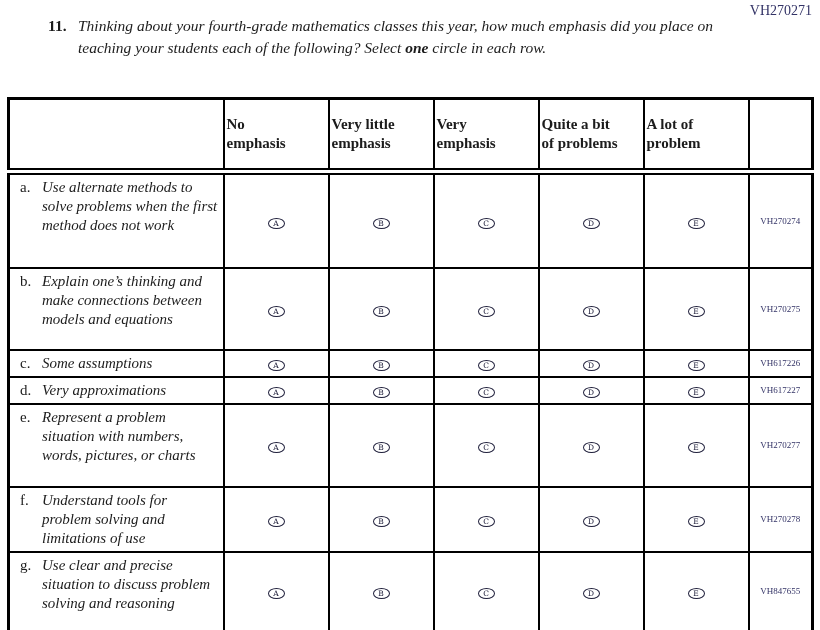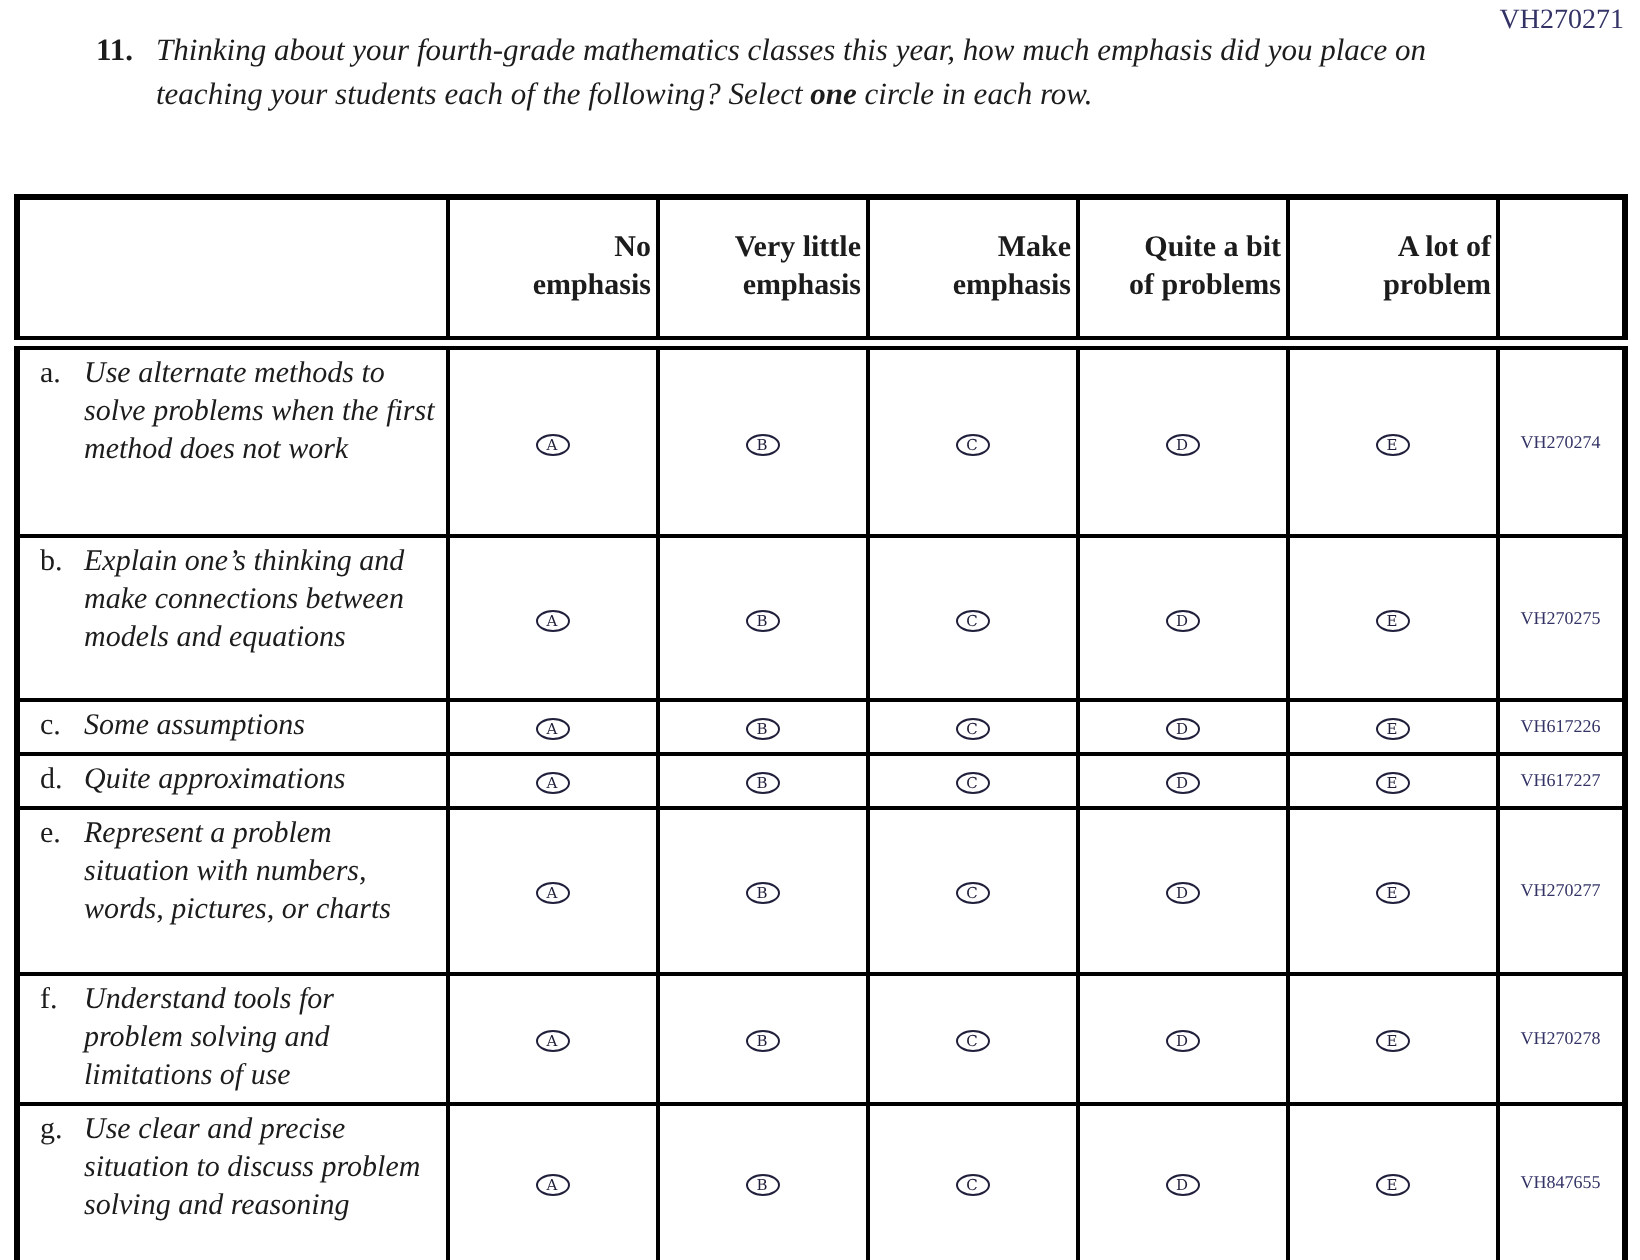--- a/index.html
+++ b/index.html
@@ -40,21 +40,21 @@
     width: 806px;
     border-collapse: collapse;
     table-layout: fixed;
     border: 3px solid var(--line);
   }
   .survey th, .survey td { border: 2px solid var(--line); }
   .survey thead th {
     border-bottom: 7px double var(--line);
     font-size: 15px; line-height: 19px;
     font-weight: bold;
-    text-align: right; vertical-align: middle;
+    text-align: left; vertical-align: middle;
     white-space: pre-line;
     padding: 15px 2px;
     height: 44px;
   }
   .survey td { text-align: center; vertical-align: middle; padding: 0; }
   td.label-cell {
     text-align: left; vertical-align: top;
     padding: 3px 4px 3px 10px;
     font-size: 15px; line-height: 19px;
   }
@@ -111,21 +111,21 @@
       <col style="width:105px">
     <col style="width:64px">
   </colgroup>
   <thead>
     <tr>
       <th></th>
       <th>No
 emphasis</th>
       <th>Very little
 emphasis</th>
-      <th>Make
+      <th>Very
 emphasis</th>
       <th>Quite a bit
 of problems</th>
       <th>A lot of
 problem</th>
       <th></th>
     </tr>
   </thead>
   <tbody>
 
@@ -201,21 +201,21 @@
       <td><span class="bubble">
             <i class="bl">E</i>
           </span></td>
       <td class="code-cell">VH617226</td>
     </tr>
 
     <tr>
       <td class="label-cell">
         <div class="label-inner">
           <span class="rl">d.</span>
-          <span class="rt">Quite approximations</span>
+          <span class="rt">Very approximations</span>
         </div>
       </td>
       <td><span class="bubble">
             <i class="bl">A</i>
           </span></td>
       <td><span class="bubble">
             <i class="bl">B</i>
           </span></td>
       <td><span class="bubble">
             <i class="bl">C</i>

